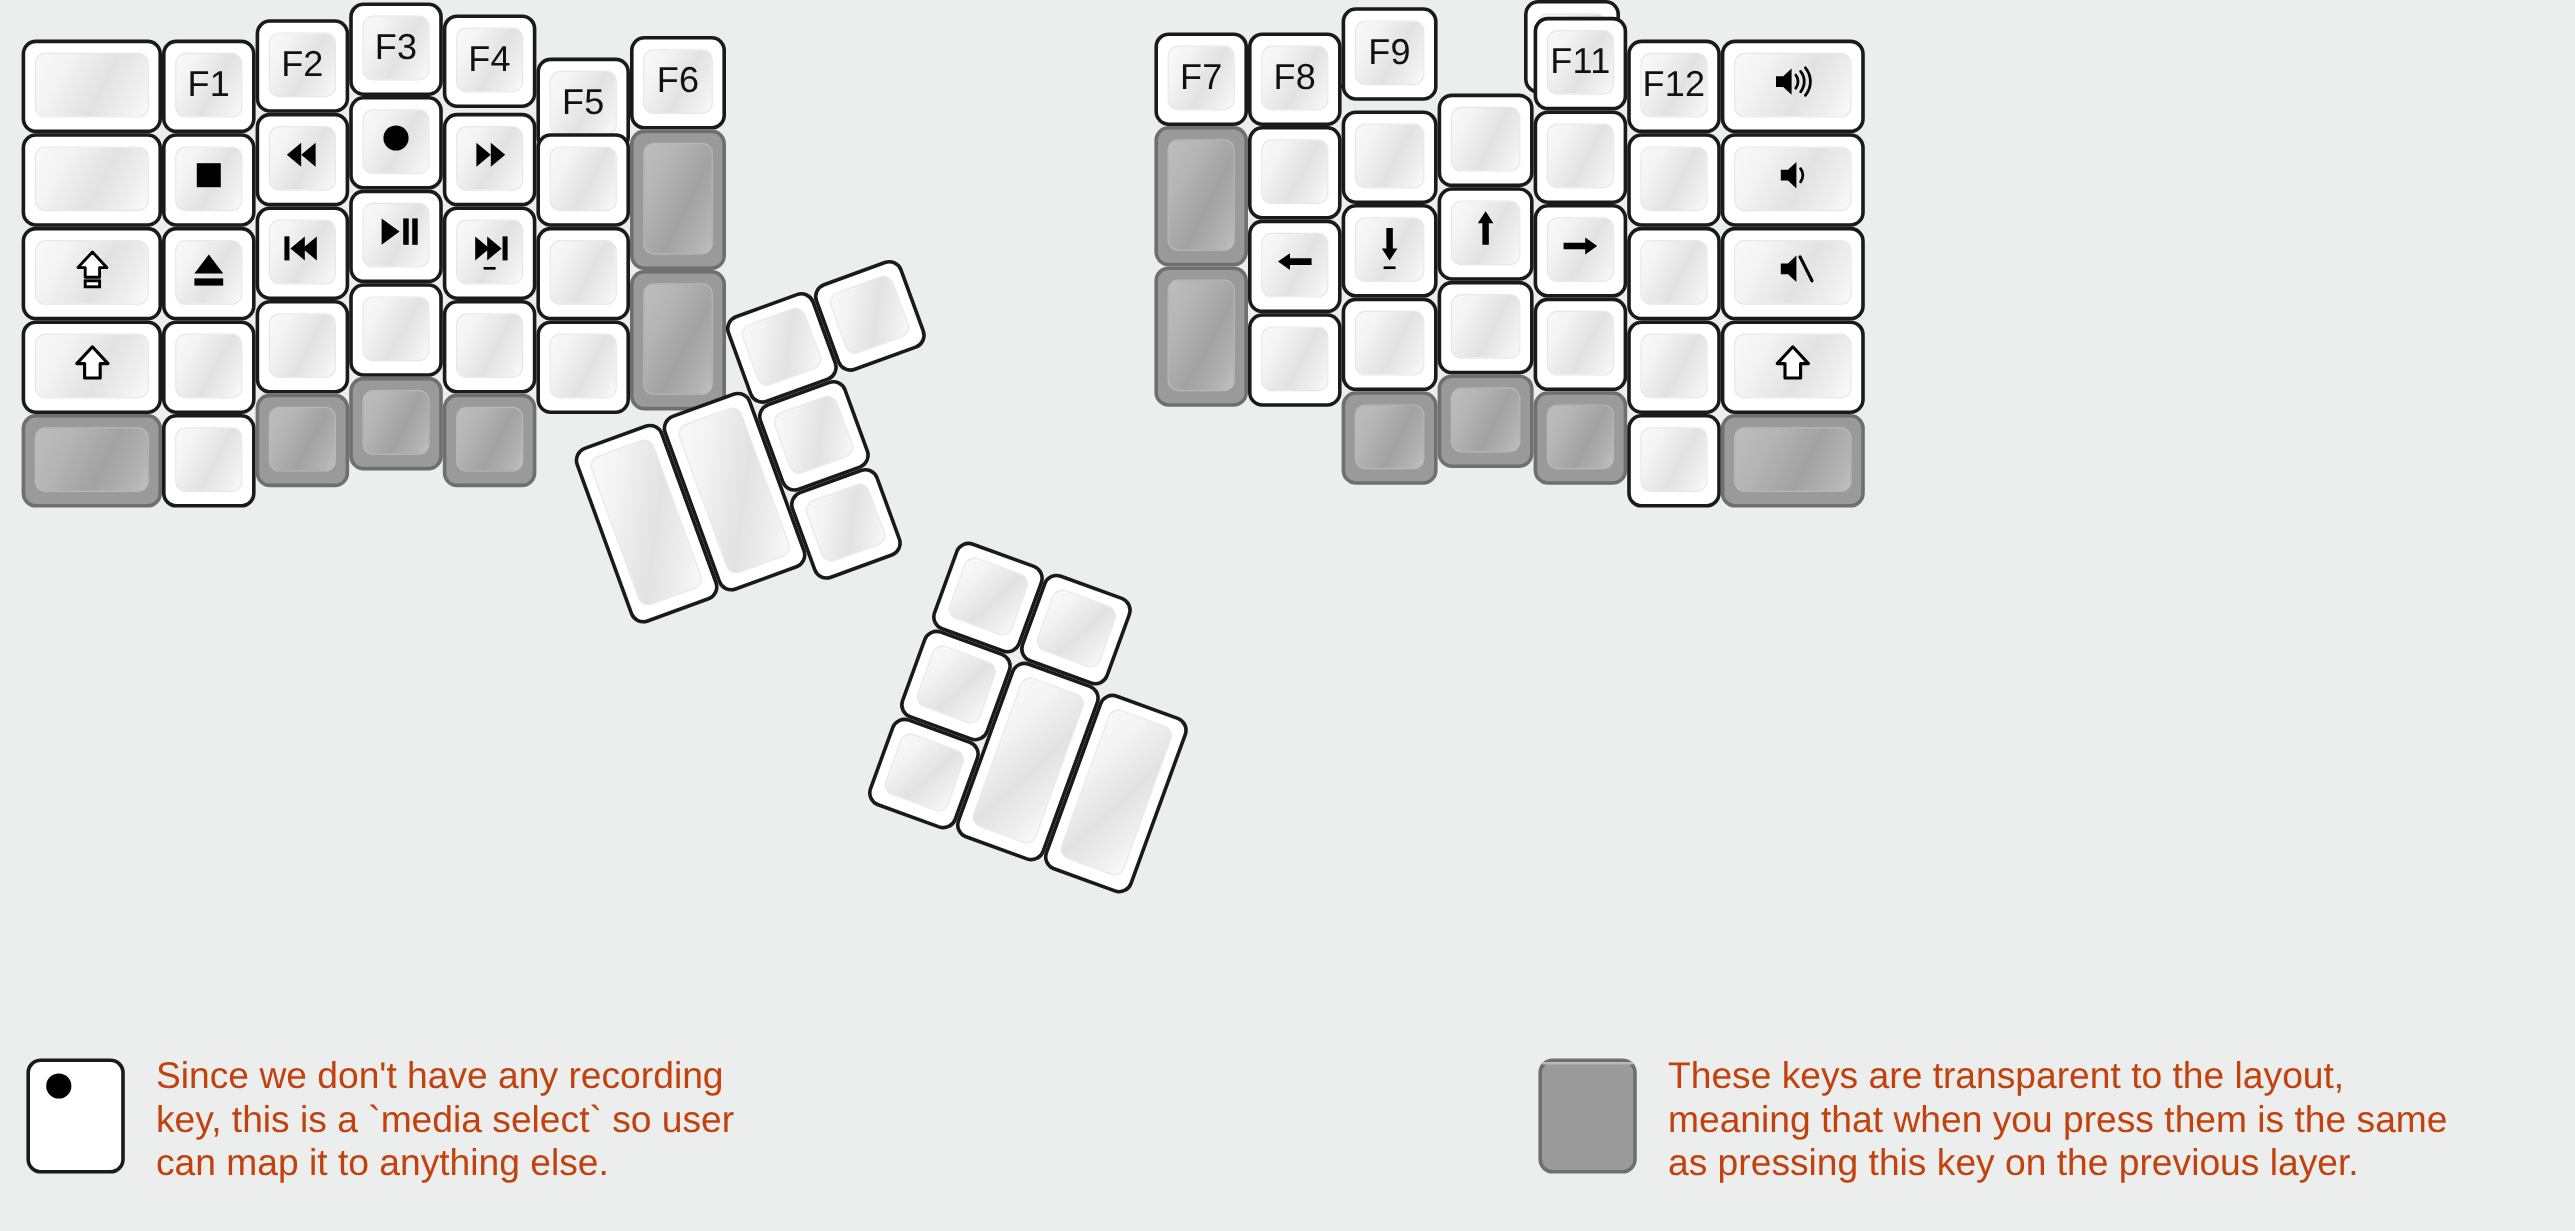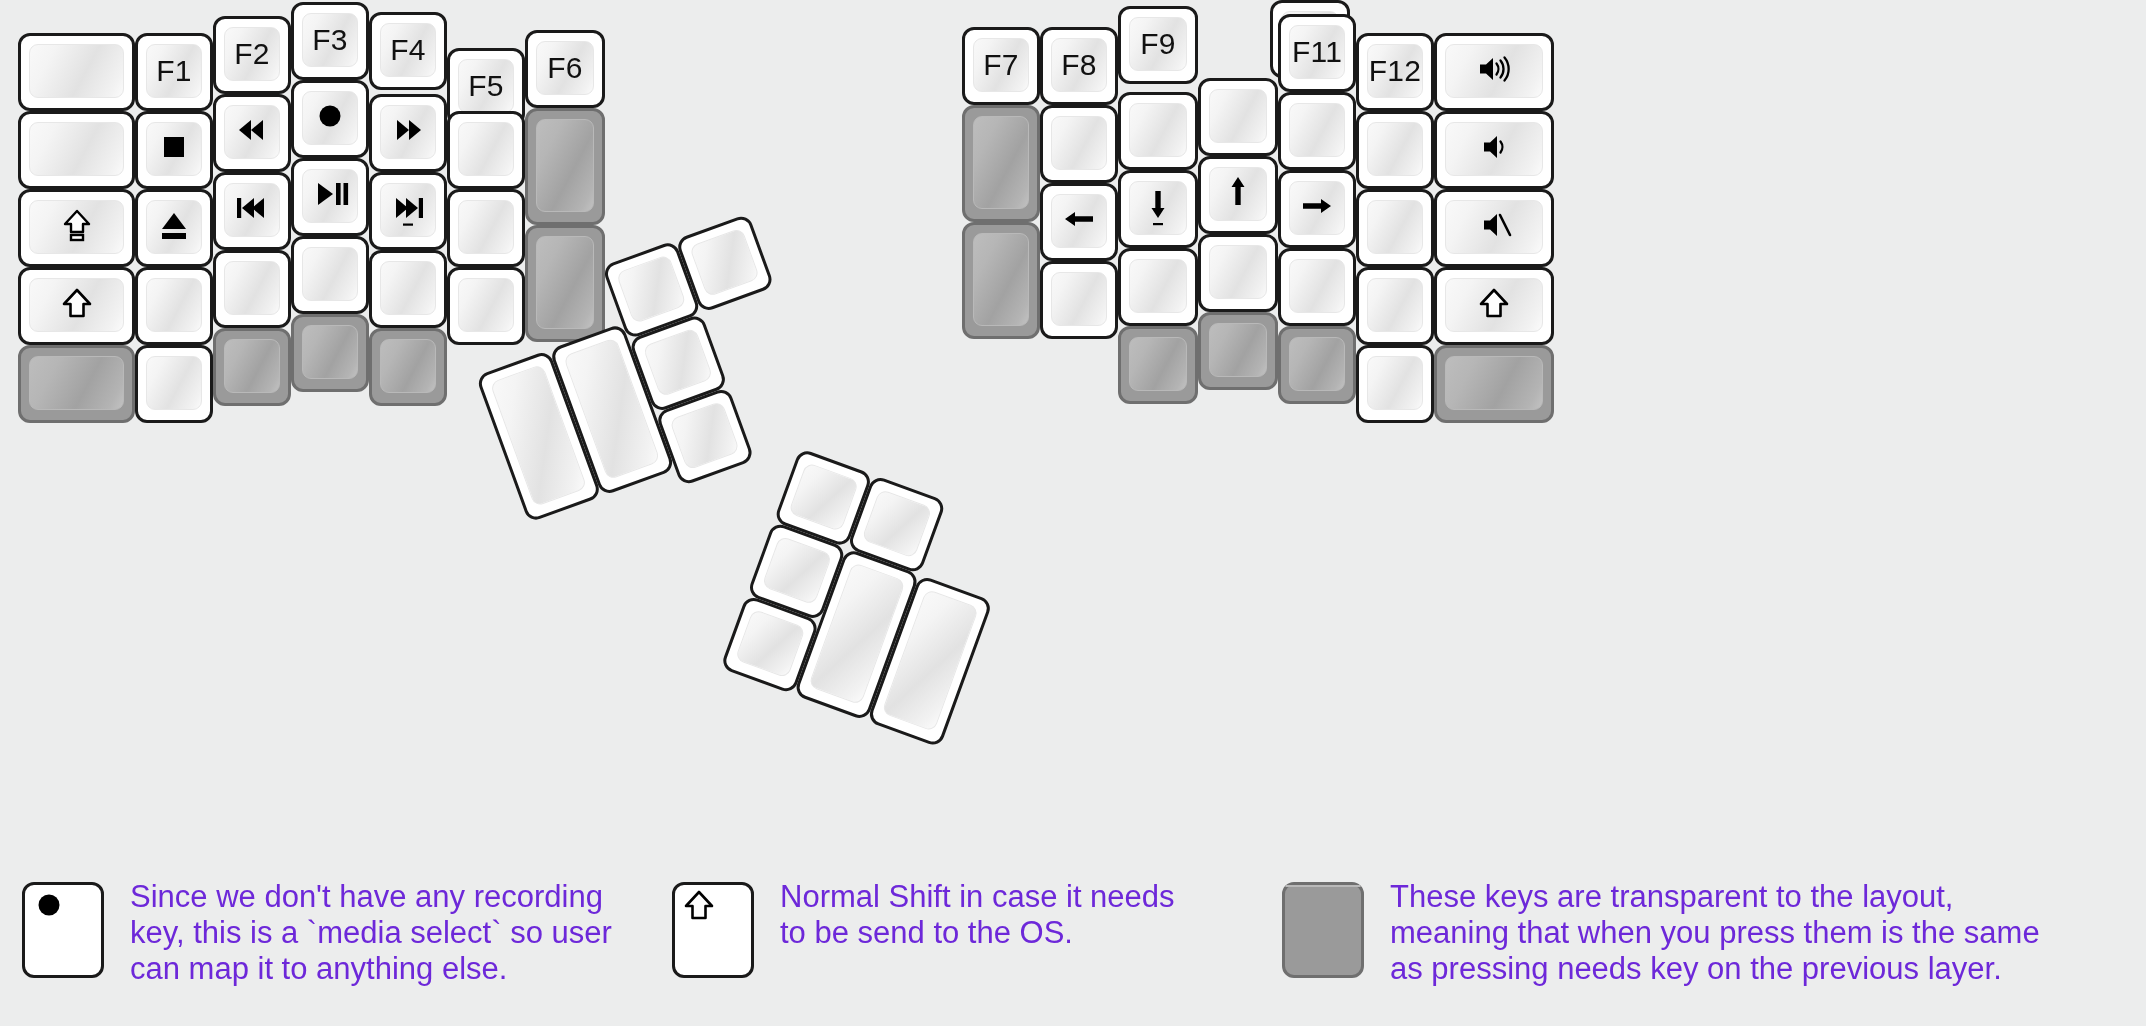--- a/index.html
+++ b/index.html
@@ -59,21 +59,21 @@
     width:82px;height:96px;
     border:3px solid #1a1a1a;border-radius:12px;background:#fff;
     box-sizing:border-box;flex:0 0 auto;
   }
   .lgkey .cap{left:7px;top:7px;right:7px;bottom:9px;border-radius:8px;}
   .lgkey.trans{background:#9a9a9a;border-color:#6f6f6f;}
   .lgkey.trans .cap{
     background:linear-gradient(118deg,#bdbdbd 0%,#b6b6b6 25%,#a2a2a2 60%,#b4b4b4 88%,#c2c2c2 100%);
     border:1px solid #b9b9b9;}
   .lgtext{
-    font-size:31px;line-height:1.16;color:#6d28d9;
+    font-size:31px;line-height:1.16;color:#c2410c;
     margin-left:26px;margin-top:-3px;white-space:pre-line;
   }
 
   
   .cluster{position:absolute;}
 </style>
 </head>
 <body>
 
 <div id="stage">
@@ -431,33 +431,22 @@
           <div class="cap">
             <span class="glyph"><svg width="48" height="40" viewBox="0 0 48 40" fill="#000" xmlns="http://www.w3.org/2000/svg">
                 <circle cx="24" cy="20" r="10.5"></circle>
               </svg></span>
           </div>
         </div>
         <div class="lgtext">Since we don't have any recording
 key, this is a `media select` so user
 can map it to anything else.</div>
       </div>
-      <div class="lgitem" style="left: 672px; top: 0px;">
-        <div class="lgkey">
-          <div class="cap">
-            <span class="glyph"><svg width="48" height="40" viewBox="0 0 48 40" fill="#000" xmlns="http://www.w3.org/2000/svg">
-                <path d="M24 7 L37 21 H30.5 V33 H17.5 V21 H11 Z" fill="#fdfdfd" stroke="#000" stroke-width="2.6" stroke-linejoin="round"></path>
-              </svg></span>
-          </div>
-        </div>
-        <div class="lgtext">Normal Shift in case it needs
-to be send to the OS.</div>
-      </div>
       <div class="lgitem" style="left: 1282px; top: 0px;">
         <div class="lgkey trans">
           <div class="cap"></div>
         </div>
         <div class="lgtext">These keys are transparent to the layout,
 meaning that when you press them is the same
-as pressing needs key on the previous layer.</div>
+as pressing this key on the previous layer.</div>
       </div>
     </div>
 </div>
 
 </body></html>

